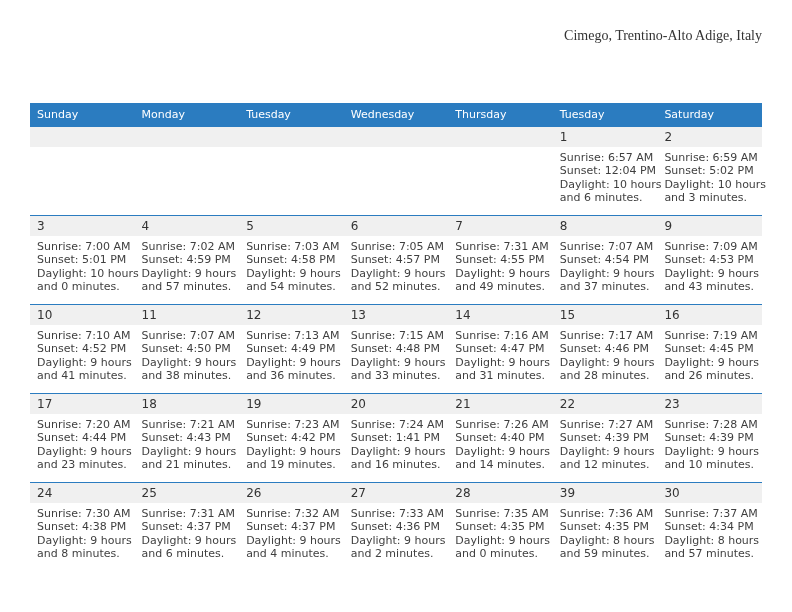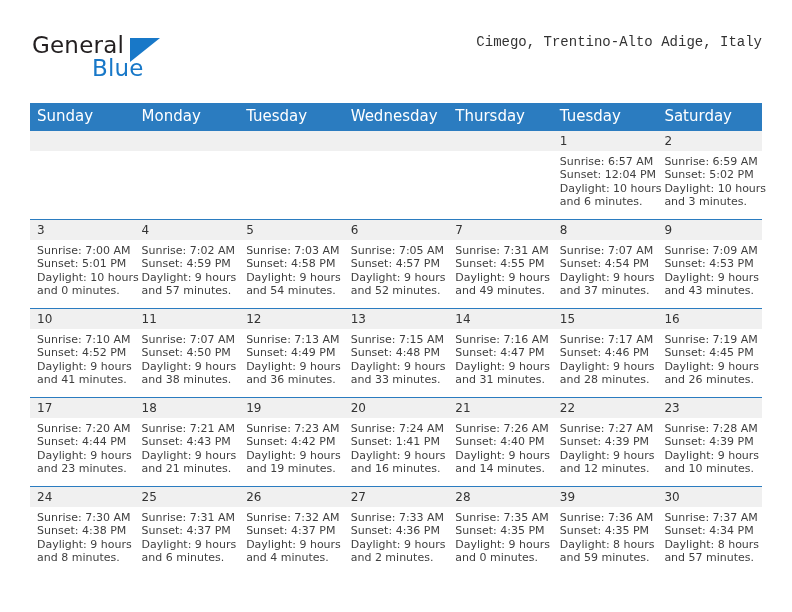--- a/index.html
+++ b/index.html
@@ -75,38 +75,37 @@
     font-weight: normal;
     color: #333333;
     line-height: 34px;
     white-space: nowrap;
     font-family: "DejaVu Sans", sans-serif;
   }
   .cal-subtitle {
     font-size: 14px;
     color: #333333;
     line-height: 20px;
-    margin-top: 6px;
     white-space: nowrap;
-    font-family: Liberation Mono, monospace;
+    font-family: Liberation Serif, serif;
   }
 
   
   .calendar {
     position: absolute;
     left: 30px;
     top: 103px;
     width: 732px;
     border-collapse: collapse;
     table-layout: fixed;
   }
   .calendar th {
     background: #2b7cc0;
     color: #ffffff;
-    font-size: 15px;
+    font-size: 11px;
     font-weight: normal;
     text-align: left;
     padding: 4px 0 5px 7px;
     height: 14px;
     font-family: "DejaVu Sans", sans-serif;
   }
   .calendar td {
     vertical-align: top;
     padding: 0;
     height: 88px;
@@ -138,25 +137,20 @@
     white-space: nowrap;
   }
 </style>
 </head>
 <body>
 
 <div class="page">
 
   <div class="header">
 
-    <div class="brand">
-      <span class="brand-general">General</span>
-      <span class="brand-triangle"></span>
-      <span class="brand-blue">Blue</span>
-    </div>
 
     <div class="title-block">
       <div class="cal-subtitle">Cimego, Trentino-Alto Adige, Italy</div>
     </div>
 
   </div>
 
   <table class="calendar">
     <thead>
       <tr>

